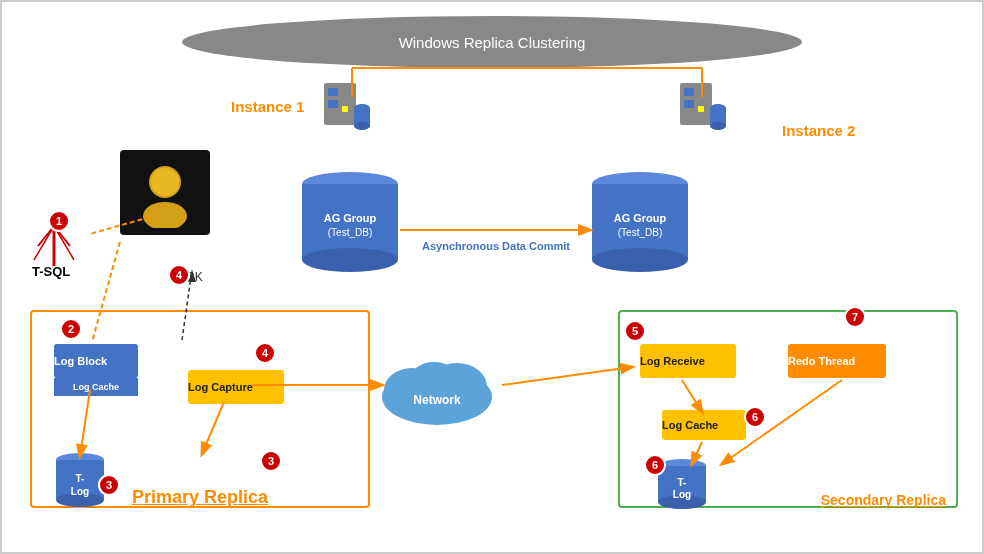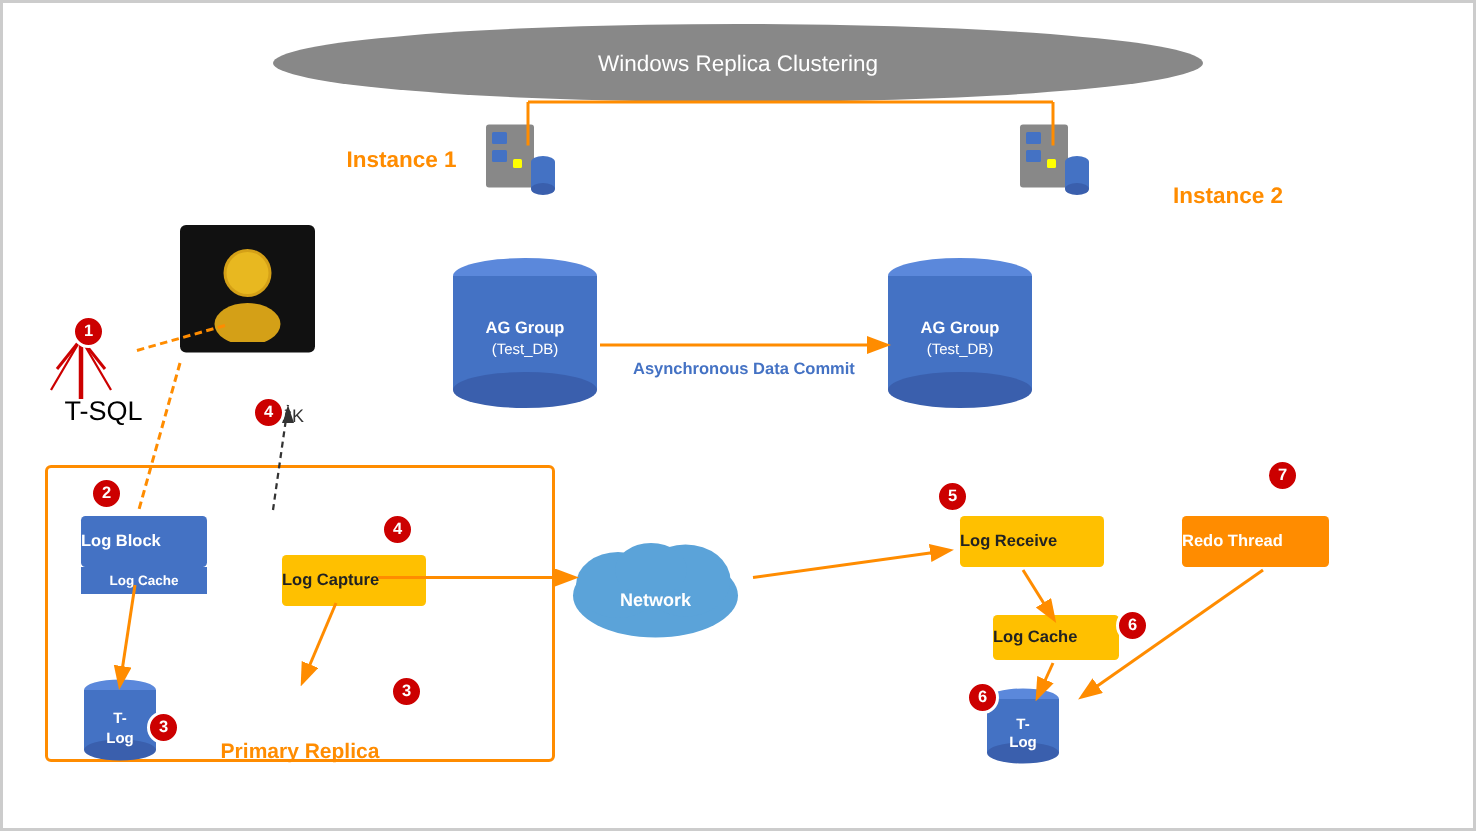--- a/index.html
+++ b/index.html
@@ -78,21 +78,21 @@
       border: 2px solid #ff8c00;
       border-radius: 4px;
       background: transparent;
     }
     .primary-label {
       position: absolute;
       bottom: -2px;
       left: 50%;
       transform: translateX(-50%);
       color: #ff8c00;
-      font-size: 14px;
+      font-size: 18px;
       font-weight: bold;
       text-decoration: underline;
     }
 
     
     .secondary-box {
       position: absolute;
       top: 308px;
       left: 616px;
       width: 340px;
@@ -317,32 +317,35 @@
     <svg width="48" height="52" viewBox="0 0 48 52">
 
       <line x1="24" y1="50" x2="24" y2="10" stroke="#cc0000" stroke-width="3"></line>
       <line x1="8" y1="30" x2="24" y2="10" stroke="#cc0000" stroke-width="2"></line>
       <line x1="40" y1="30" x2="24" y2="10" stroke="#cc0000" stroke-width="2"></line>
       <line x1="4" y1="44" x2="24" y2="10" stroke="#cc0000" stroke-width="1.5"></line>
       <line x1="44" y1="44" x2="24" y2="10" stroke="#cc0000" stroke-width="1.5"></line>
       <circle cx="24" cy="8" r="4" fill="#cc0000"></circle>
     </svg>
   </div>
-  <div style="position:absolute; top:262px; left:41px; font-size:18px; font-weight:normal;">
+  <div style="position:absolute; top:262px; left:30px; font-size:13px; font-weight:bold;">
     <span>T-SQL</span>
   </div>
 
   <div class="ack-label">
     <span>ACK</span>
   </div>
 
   <div class="primary-box">
     <span class="primary-label">Primary Replica</span>
   </div>
 
+  <div class="secondary-box">
+    <span class="secondary-label">Secondary Replica</span>
+  </div>
 
   <div class="comp-box box-blue" style="top:342px; left:52px; width:84px; height:34px;">
     <span>Log Block</span>
   </div>
 
   <div style="position:absolute; top:376px; left:52px; width:84px; height:18px; background:#4472c4; color:white; font-size:9px; font-weight:bold; display:flex; align-items:center; justify-content:center;">
     <span>Log Cache</span>
   </div>
 
   <div class="comp-box box-yellow" style="top:368px; left:186px; width:96px; height:34px;">

